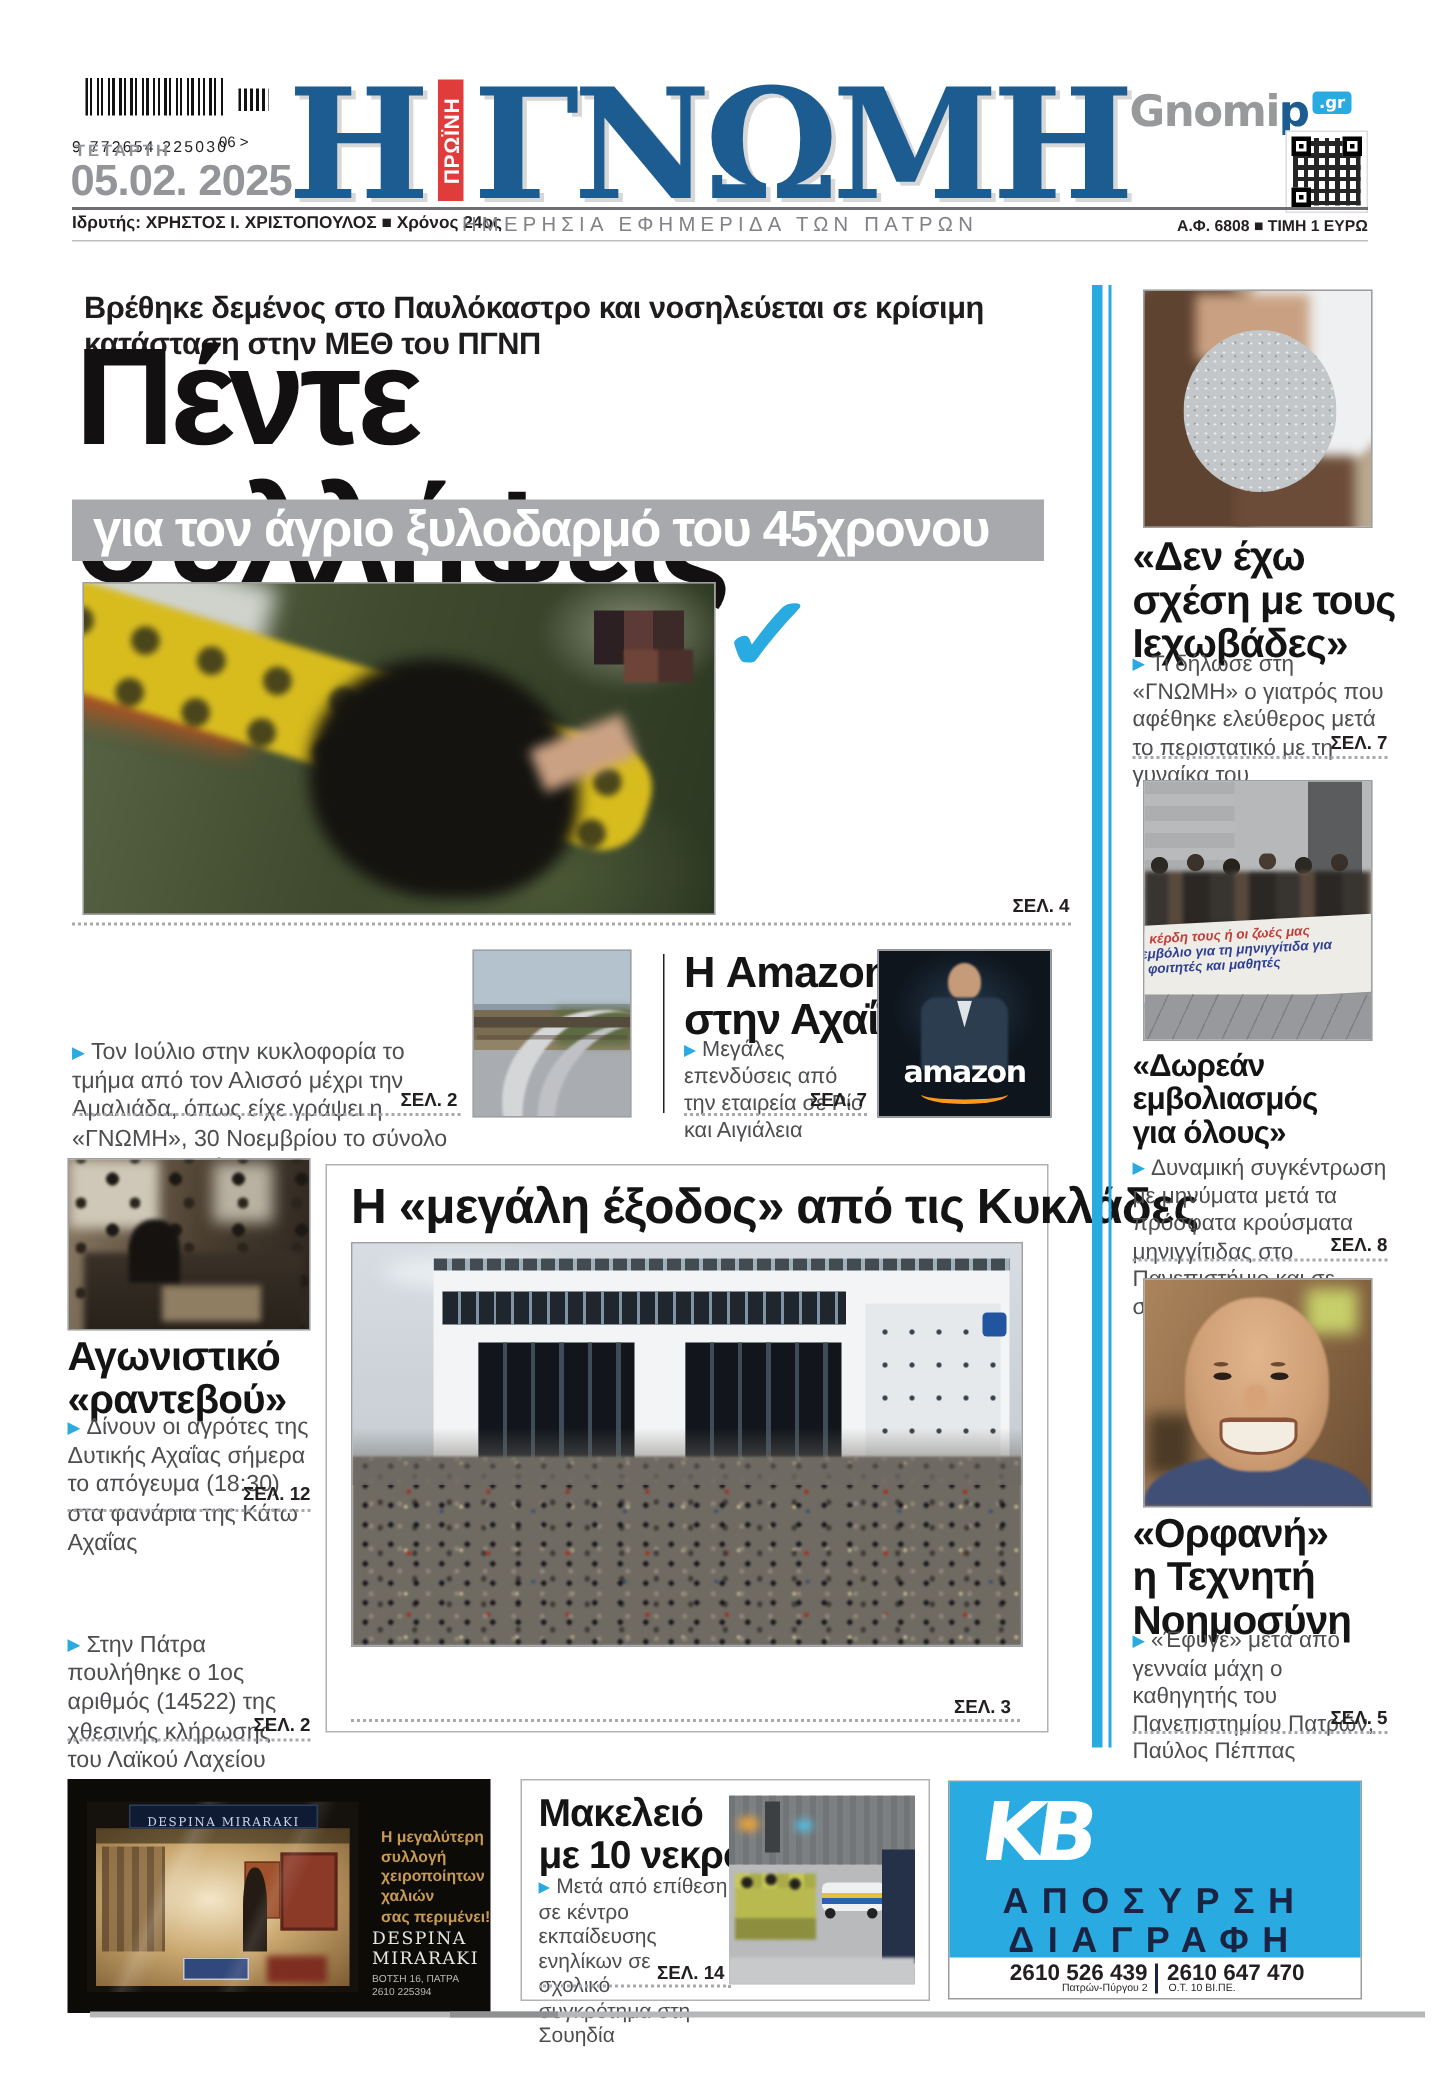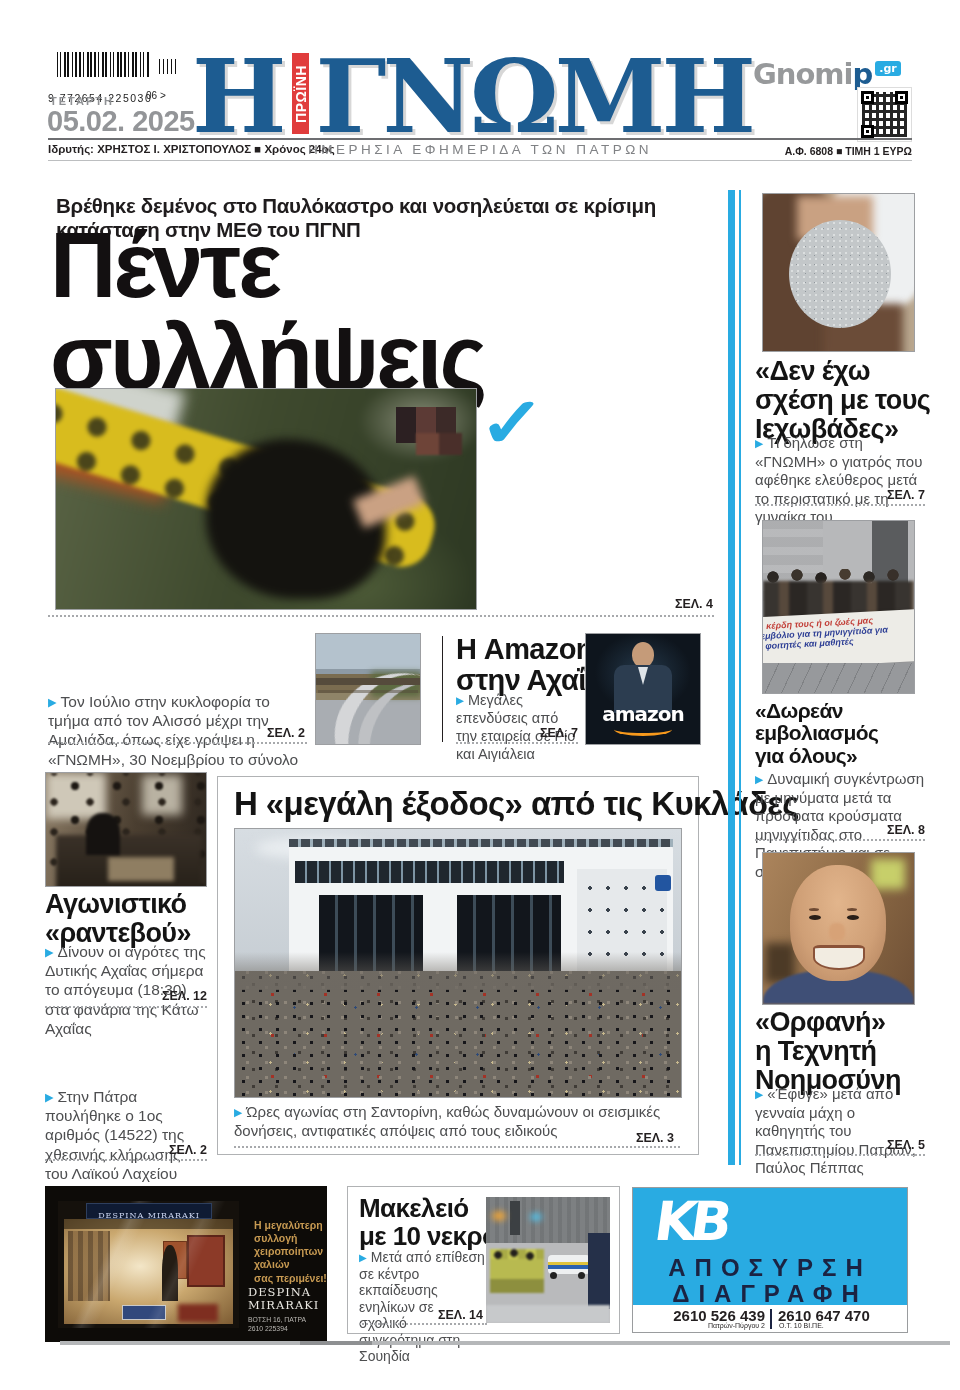--- a/index.html
+++ b/index.html
@@ -59,20 +59,23 @@
   </div>
 
   <div class="abs" style="left:48px;top:138px;width:864px;height:2px;background:#6d6e71;"></div>
   <div class="abs" style="left:48px;top:143px;font-size:11.5px;font-weight:700;color:#231f20;">Ιδρυτής: ΧΡΗΣΤΟΣ Ι. ΧΡΙΣΤΟΠΟΥΛΟΣ ■ Χρόνος 24ος</div>
   <div class="abs" style="left:280px;top:142px;width:400px;text-align:center;font-size:13.5px;color:#808285;letter-spacing:3.5px;">ΗΜΕΡΗΣΙΑ ΕΦΗΜΕΡΙΔΑ ΤΩΝ ΠΑΤΡΩΝ</div>
   <div class="abs" style="left:712px;top:145px;width:200px;text-align:right;font-size:10.5px;font-weight:700;color:#231f20;">Α.Φ. 6808 ■ ΤΙΜΗ 1 ΕΥΡΩ</div>
   <div class="abs" style="left:48px;top:160px;width:864px;height:1px;background:#bcbec0;"></div>
 
   <div class="abs" style="left:56px;top:194px;width:660px;font-size:20.5px;font-weight:700;color:#1f1c1d;letter-spacing:-0.3px;">Βρέθηκε δεμένος στο Παυλόκαστρο και νοσηλεύεται σε κρίσιμη κατάσταση στην ΜΕΘ του ΠΓΝΠ</div>
   <div class="abs" style="left:50px;top:219px;width:680px;font-size:92px;font-weight:700;color:#131011;letter-spacing:-3px;line-height:1.0;">Πέντε συλλήψεις</div>
+  <div class="abs" style="left:48px;top:333px;width:648px;height:41px;background:#a7a9ac;">
+    <span style="display:block;color:#fff;font-weight:700;font-size:34px;line-height:41px;padding-left:14px;letter-spacing:-1px;">για τον άγριο ξυλοδαρμό του 45χρονου</span>
+  </div>
 
   <div class="ph" style="left:55px;top:388px;width:420px;height:220px;">
     <div class="ly" style="inset:-12px;background:radial-gradient(90px 60px at 85% 18%,#8a8f7a 0%,transparent 70%),radial-gradient(160px 100px at 70% 85%,#4e5c38 0%,transparent 75%),linear-gradient(105deg,#5c6647 0%,#3f4a2e 45%,#2c3722 100%);filter:blur(3px);"></div>
     <div class="ly" style="left:-25px;top:-18px;width:150px;height:55px;background:#cfd3cc;transform:rotate(16deg);filter:blur(7px);"></div>
     <div class="ly" style="left:-18px;top:30px;width:135px;height:68px;background:#b5521f;transform:rotate(14deg);filter:blur(8px);opacity:.9;"></div>
     <div class="ly" style="left:-45px;top:52px;width:430px;height:72px;background-color:#d8bc1e;background-image:radial-gradient(circle 10px,#4a451a 0 9px,transparent 10px);background-size:46px 36px;background-position:8px 8px;transform:rotate(17deg);border-radius:30px;filter:blur(2px);"></div>
     <div class="ly" style="left:150px;top:50px;width:180px;height:160px;background:#14130f;border-radius:45% 55% 40% 50%;filter:blur(5px);"></div>
     <div class="ly" style="left:300px;top:98px;width:66px;height:30px;background:#caa183;transform:rotate(-22deg);filter:blur(4px);"></div>
     <div class="ly" style="left:340px;top:18px;width:60px;height:36px;background:linear-gradient(90deg,#2c2022 0 33%,#5c3a35 33% 66%,#3c2a28 66%);"></div>
     <div class="ly" style="left:360px;top:44px;width:46px;height:22px;background:linear-gradient(90deg,#6e4438 0 50%,#4a2f2a 50%);filter:blur(1px);"></div>
@@ -150,23 +153,20 @@
         <div class="ly" style="left:0;top:0;width:100%;height:8px;background:repeating-linear-gradient(90deg,#424a52 0 9px,#9fb0ba 9px 12px);"></div>
         <div class="ly" style="left:6px;top:22px;width:70%;height:22px;background-color:#1f262e;background-image:repeating-linear-gradient(90deg,transparent 0 10px,#7e94a4 10px 12px);"></div>
         <div class="ly" style="left:30px;top:56px;width:104px;height:78px;background:#12161c;background-image:repeating-linear-gradient(90deg,transparent 0 16px,#3d4c58 16px 19px);"></div>
         <div class="ly" style="left:168px;top:56px;width:104px;height:78px;background:#12161c;background-image:repeating-linear-gradient(90deg,transparent 0 16px,#3d4c58 16px 19px);"></div>
         <div class="ly" style="left:288px;top:30px;width:90px;height:104px;background:#e6e9eb;background-image:radial-gradient(circle 3px,#39424c 55%,transparent 60%);background-size:18px 22px;background-position:4px 8px;"></div>
         <div class="ly" style="right:2px;top:36px;width:16px;height:16px;background:#2255a0;border-radius:3px;"></div>
       </div>
 
       <div class="ly" style="left:0;bottom:0;width:100%;height:47%;background-color:#6f6a62;background-image:radial-gradient(circle 3px,#16161a 58%,transparent 62%),radial-gradient(circle 3px,#3f3b36 58%,transparent 62%),radial-gradient(circle 2.5px,#8e867a 58%,transparent 62%),radial-gradient(circle 2.5px,#a33226 58%,transparent 62%),radial-gradient(circle 2px,#2e4a78 58%,transparent 62%),radial-gradient(circle 2px,#c8b98e 58%,transparent 62%);background-size:17px 13px,23px 17px,19px 15px,53px 41px,61px 47px,37px 29px;background-position:0 0,7px 5px,3px 9px,11px 3px,29px 13px,17px 19px;filter:blur(.6px);"></div>
       <div class="ly" style="left:0;bottom:40%;width:100%;height:14%;background:linear-gradient(rgba(183,188,192,0),rgba(110,105,98,.85));"></div>
-    </div>
-    <div class="abs sum" style="left:16px;top:326px;width:440px;font-size:15px;">
-      <span class="arr">▶</span><span>Ώρες αγωνίας στη Σαντορίνη, καθώς δυναμώνουν οι σεισμικές δονήσεις, αντιφατικές απόψεις από τους ειδικούς</span>
     </div>
     <div class="abs sel" style="left:356px;top:354px;width:100px;">ΣΕΛ. 3</div>
     <div class="abs dot" style="left:16px;top:369px;width:446px;"></div>
   </div>
 
   <div class="abs" style="left:728px;top:190px;width:7px;height:975px;background:#29abe2;"></div>
   <div class="abs" style="left:739px;top:190px;width:2px;height:975px;background:#29abe2;"></div>
 
   <div class="ph" style="left:762px;top:193px;width:151px;height:157px;">
     <div class="ly" style="inset:0;background:#b9a78f;"></div>

